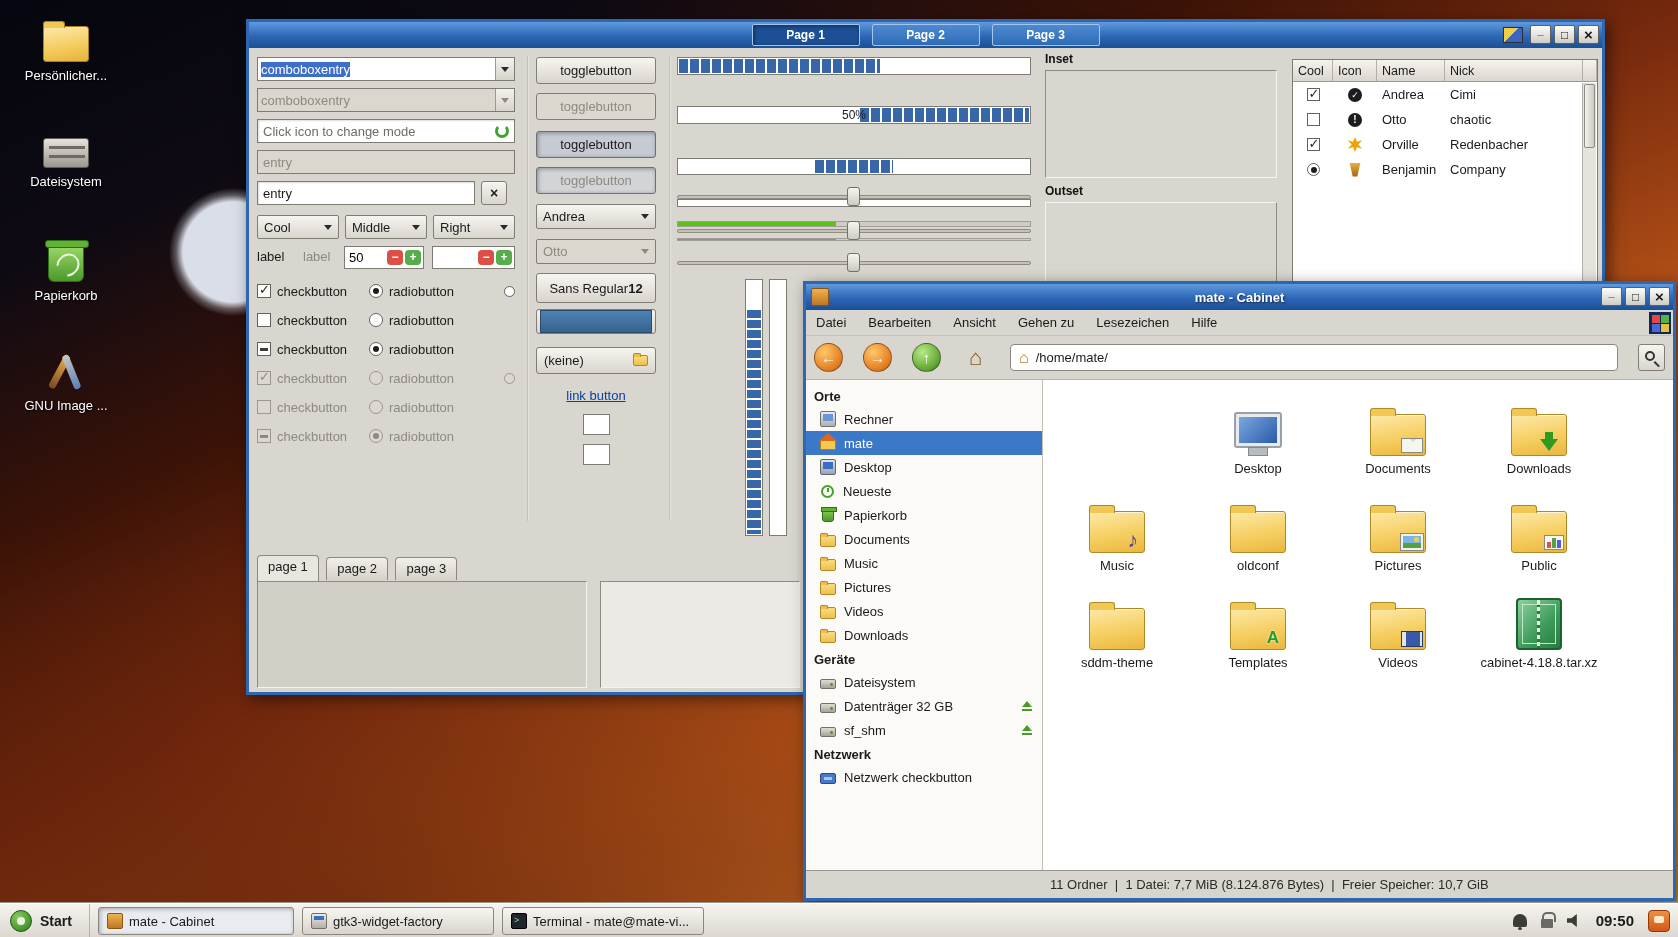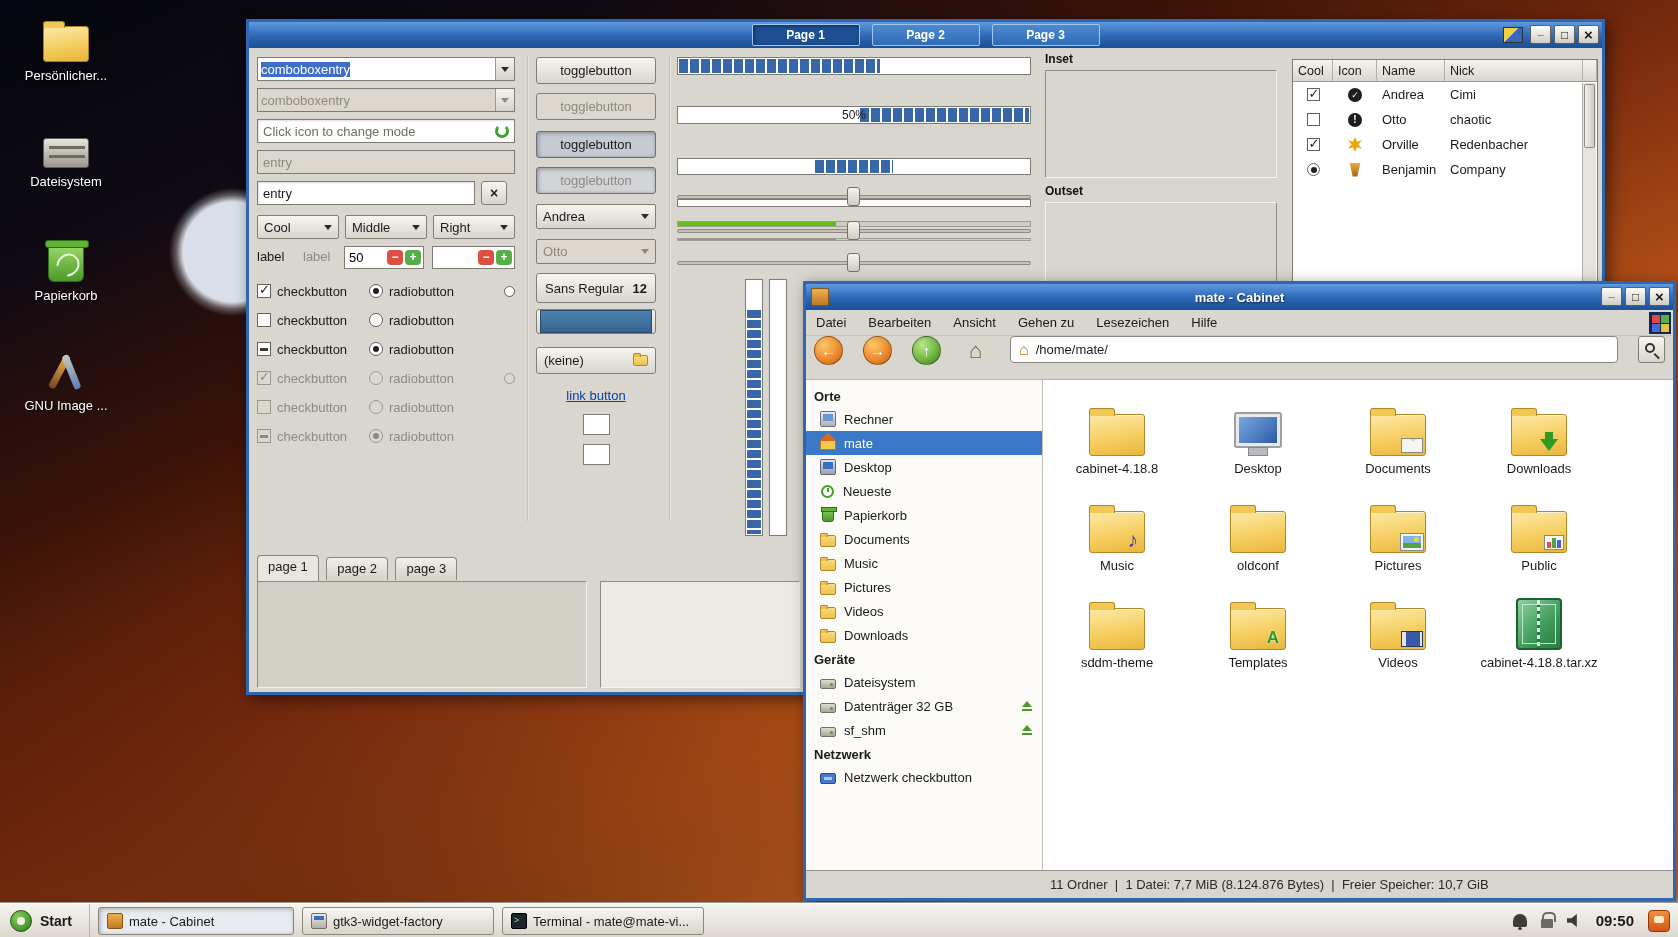--- a/index.html
+++ b/index.html
@@ -121,21 +121,21 @@
 .mini-folder{width:15px;height:11px;background:linear-gradient(#fadd7d,#eebf4e);border:1px solid #b08a28;border-radius:2px;position:relative;flex:none}
 .mini-folder::before{content:"";position:absolute;top:-3px;left:-1px;width:6px;height:3px;background:#eebf4e;border:1px solid #b08a28;border-bottom:none;border-radius:2px 2px 0 0}
 
 
 .fm-title{position:absolute;left:0;right:0;top:0;height:26px;display:flex;align-items:center;justify-content:center;font-weight:bold;font-size:13px;color:#fff;text-shadow:1px 1px 2px rgba(0,0,0,.55)}
 .fm-app-icon{position:absolute;left:5px;top:4px;width:18px;height:18px;background:linear-gradient(#f0b050,#c07820);border:1px solid #8a5510;border-radius:2px;z-index:2}
 .menubar{height:26px;background:#d9d6cf;display:flex;align-items:center;padding-left:10px;gap:22px;font-size:13px;color:#1a1a1a;position:relative;border-bottom:1px solid #c6c2ba}
 .menubar-logo{position:absolute;right:2px;top:2px;width:22px;height:22px;background:#0e2a52;display:grid;grid-template-columns:8px 8px;grid-template-rows:8px 8px;gap:1px;align-content:center;justify-content:center}
 .menubar-logo i:nth-child(1){background:#e04848}.menubar-logo i:nth-child(2){background:#58b048}
 .menubar-logo i:nth-child(3){background:#4868d8}.menubar-logo i:nth-child(4){background:#e8c040}
-.toolbar{height:44px;background:#d9d6cf;display:flex;align-items:flex-start;gap:20px;padding:0 8px;border-bottom:1px solid #b8b4ac}
+.toolbar{height:44px;background:#d9d6cf;display:flex;align-items:center;gap:20px;padding:0 8px;border-bottom:1px solid #b8b4ac}
 .tool-circle{width:29px;height:29px;border-radius:50%;display:flex;align-items:center;justify-content:center;color:#fff;font-size:15px;font-weight:bold;border:1px solid rgba(0,0,0,.35);flex:none}
 .tool-circle.orange{background:radial-gradient(circle at 35% 30%,#ffc868,#e8862a 60%,#c05e10)}
 .tool-circle.green{background:radial-gradient(circle at 35% 30%,#b8e888,#6cb03c 60%,#3f7a1a)}
 .tc-back::after{content:"←"}.tc-fwd::after{content:"→"}.tc-up::after{content:"↑"}
 .tool-home{width:29px;height:29px;display:flex;align-items:center;justify-content:center;font-size:22px;color:#8a5a18;flex:none}
 .tool-home::after{content:"⌂"}
 .locbar{flex:1;height:27px;background:#fff;border:1px solid #8a877e;border-radius:4px;display:flex;align-items:center;padding:0 8px;gap:7px;font-size:13px;color:#1a1a1a}
 .loc-home::after{content:"⌂";font-size:16px;color:#b07820}
 .search-btn{width:27px;height:27px;background:linear-gradient(#f7f5f1,#d9d5cd);border:1px solid #807e74;border-radius:3px;position:relative;flex:none}
 .mag{position:absolute;left:6px;top:6px;width:10px;height:10px;border:2px solid #333;border-radius:50%}
@@ -361,21 +361,21 @@
         <span>togglebutton</span>
       </div>
     <div class="btncombo abs" style="left:287px;top:156px;width:120px;height:25px">
       <span class="bc-label">Andrea</span>
         <span class="caret"></span>
     </div>
     <div class="btncombo disabled abs" style="left:287px;top:191px;width:120px;height:25px">
       <span class="bc-label">Otto</span>
         <span class="caret"></span>
     </div>
-    <div class="btn abs" style="left:287px;top:225px;width:120px;height:30px;justify-content:space-between;padding:12px 8px">
+    <div class="btn abs" style="left:287px;top:225px;width:120px;height:30px;padding:12px 8px">
       <span>Sans Regular</span>
       <span style="font-weight:bold">12</span>
     </div>
     <div class="btn abs" style="left:287px;top:261px;width:120px;height:25px;padding:0">
       <span class="color-swatch"></span>
     </div>
     <div class="btn abs" style="left:287px;top:299px;width:120px;height:27px;justify-content:space-between;padding:0 7px">
       <span>(keine)</span>
       <span class="mini-folder"></span>
     </div>
@@ -588,26 +588,20 @@
           <span>sf_shm</span>
           <span class="eject"></span>
         </div>
       <div class="side-h">Netzwerk</div>
       <div class="side-item">
           <span class="si si-network"></span>
           <span>Netzwerk checkbutton</span>
         </div>
     </div>
     <div class="fm-files">
-      <div class="fitem" style="left:13px;top:20px">
-        <div class="ficon-wrap">
-            <div class="bfolder"></div>
-          </div>
-        <div class="fname">cabinet-4.18.8</div>
-      </div>
       <div class="fitem" style="left:154px;top:20px">
         <div class="ficon-wrap">
             <div class="bmonitor"></div>
           </div>
         <div class="fname">Desktop</div>
       </div>
       <div class="fitem" style="left:294px;top:20px">
         <div class="ficon-wrap">
             <div class="bfolder">
               <span class="emblem">

